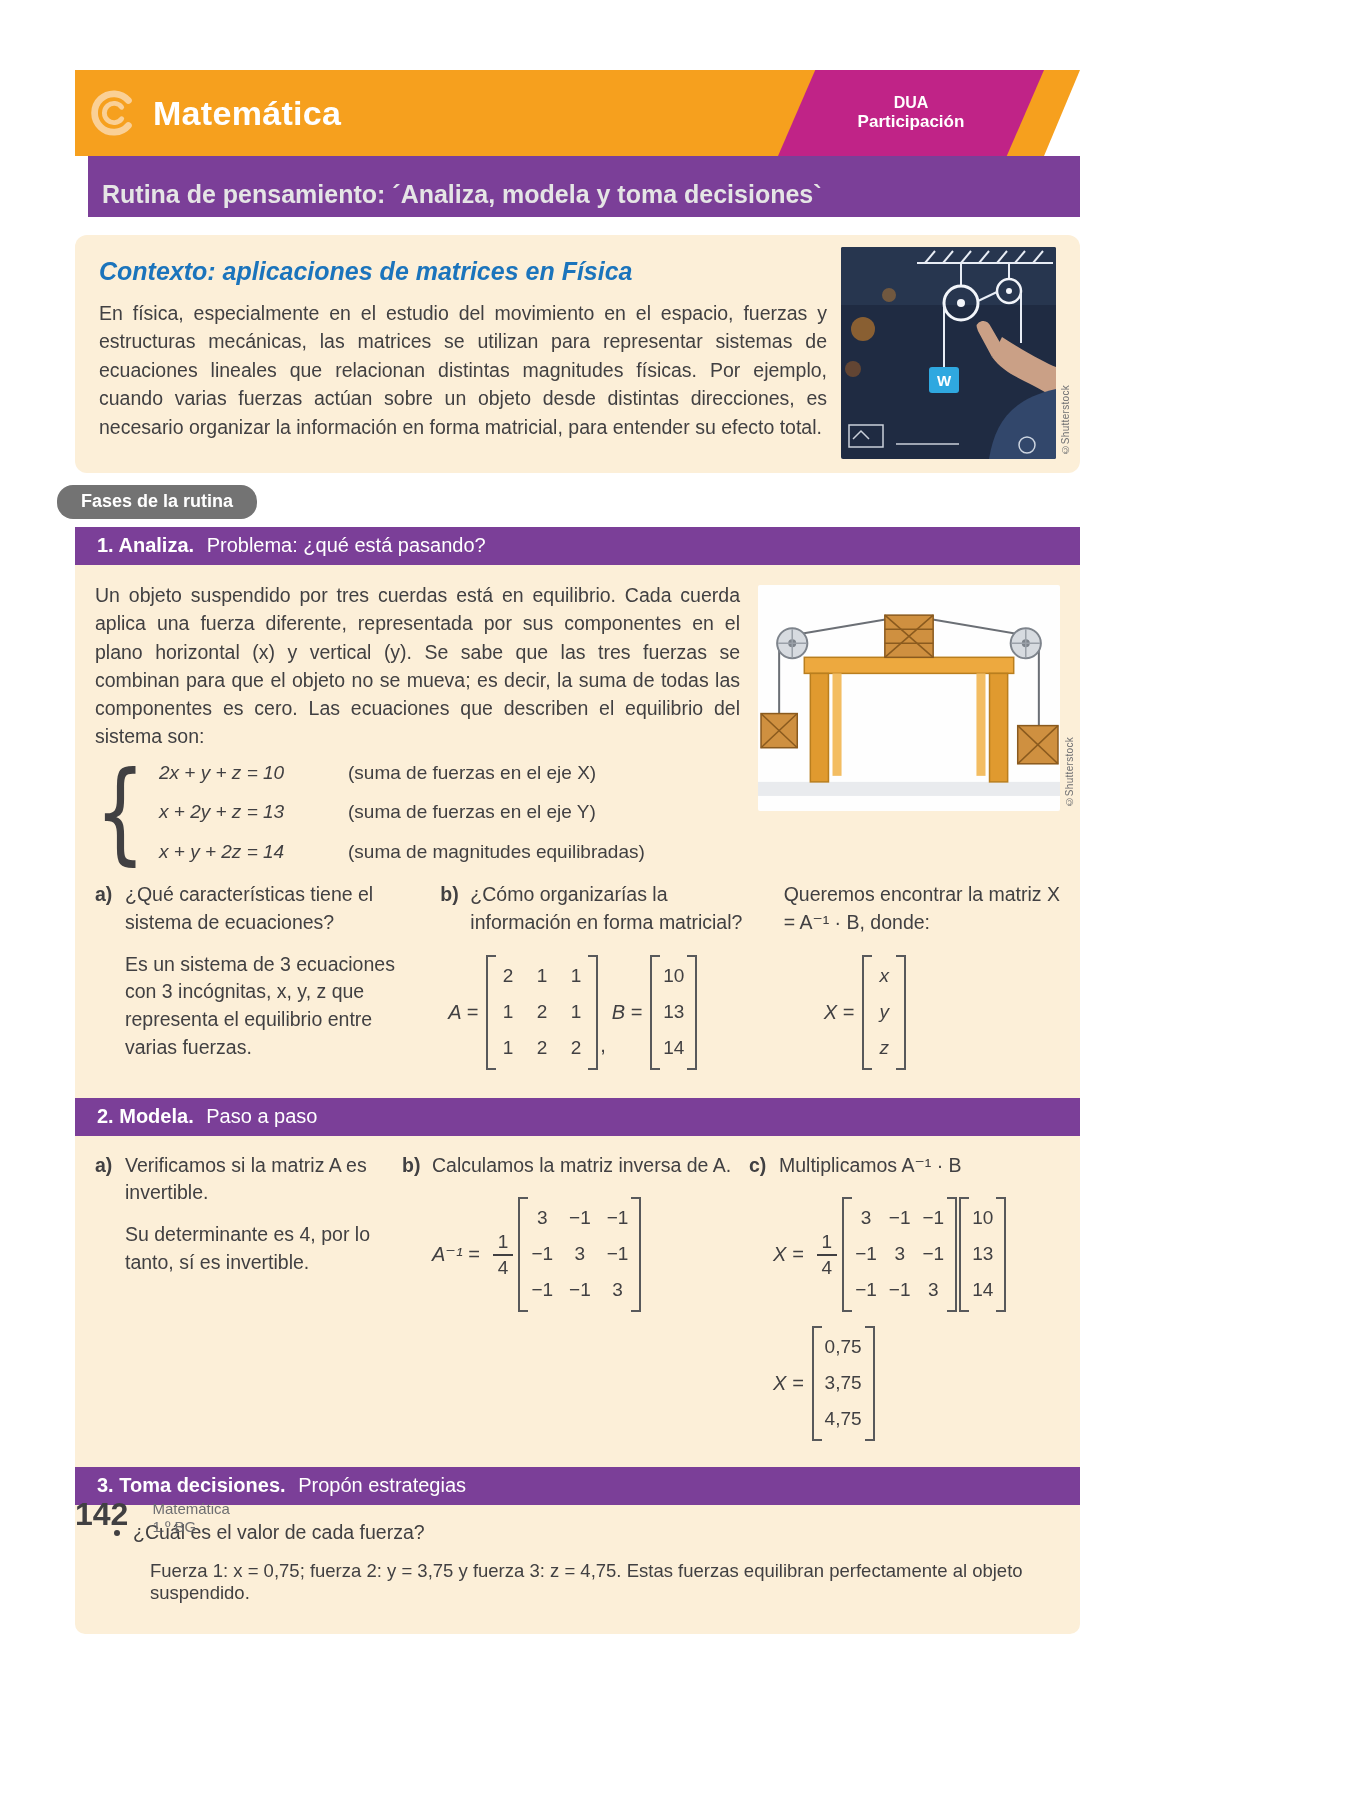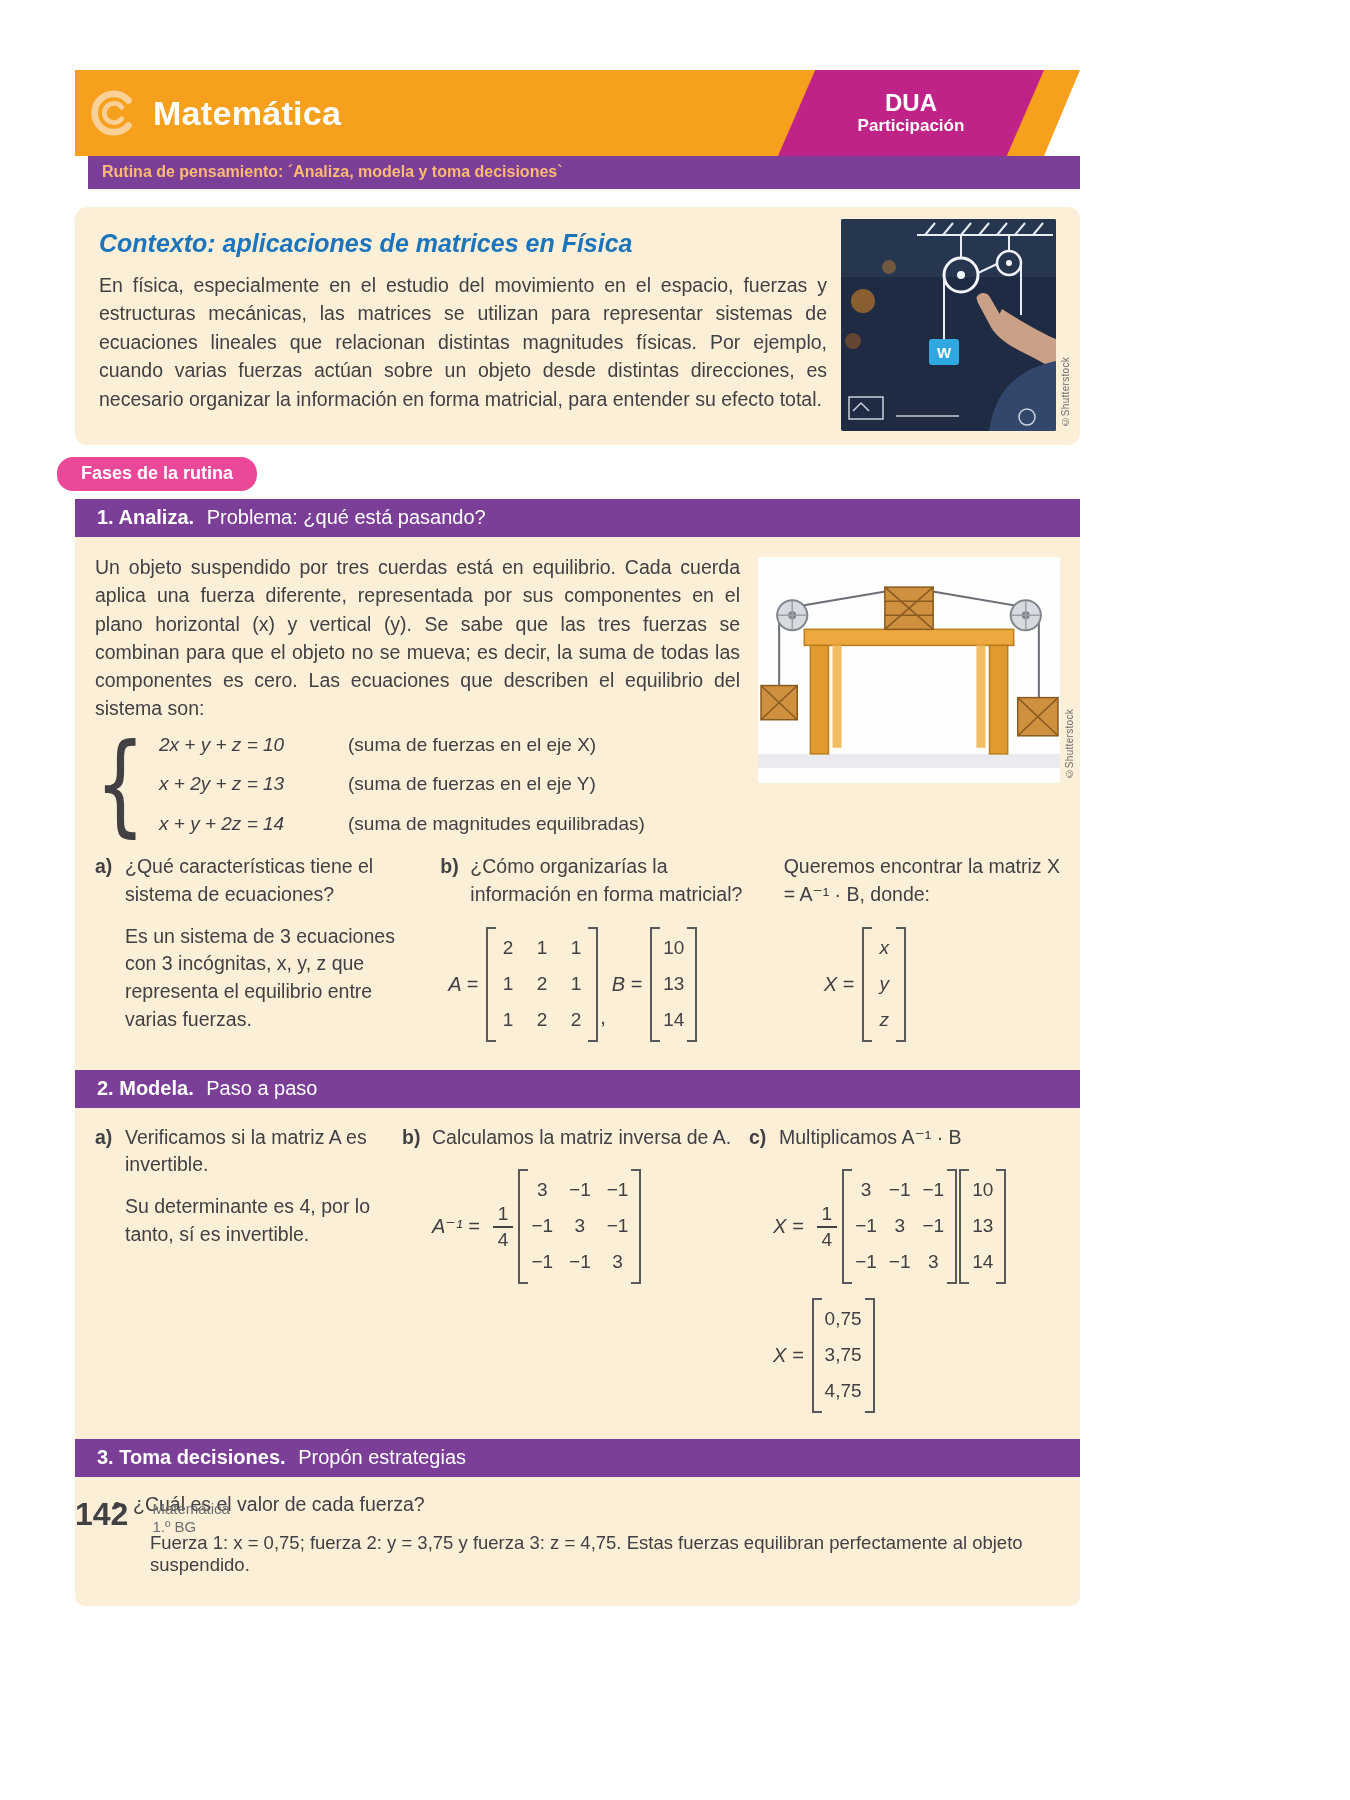--- a/index.html
+++ b/index.html
@@ -16,45 +16,45 @@
     display:flex;align-items:center;padding-left:14px;
     clip-path:polygon(0 0,100% 0,calc(100% - 36px) 100%,0 100%);
   }
   .logo-c{width:50px;height:50px;margin-right:14px;flex:0 0 auto;}
   .subject-title{color:#fff;font-size:34px;font-weight:bold;letter-spacing:.3px;}
   .dua-badge{
     position:absolute;right:36px;top:0;height:86px;width:266px;background:#C02387;
     clip-path:polygon(14% 0,100% 0,86% 100%,0 100%);
     display:flex;flex-direction:column;justify-content:center;align-items:center;color:#fff;
   }
-  .dua-title{font-size:24px;font-weight:bold;line-height:1.1;}
+  .dua-title{font-size:16px;font-weight:bold;line-height:1.1;}
   .dua-sub{font-size:17px;font-weight:bold;}
   .routine-bar{
-    margin-left:13px;width:992px;box-sizing:border-box;background:#7B3F98;color:#fdba74;
-    font-weight:bold;font-size:16px;padding:7px 10px 8px 14px;
+    margin-left:13px;width:992px;box-sizing:border-box;background:#7B3F98;color:#e5e5e5;
+    font-weight:bold;font-size:25px;padding:24px 10px 8px 14px;
   }
 
   
   .context-box{
     margin-top:18px;background:#FCEFD8;border-radius:12px;
     padding:22px 24px 24px 24px;position:relative;min-height:192px;
   }
   .context-title{color:#1B74BC;font-size:25px;font-weight:bold;margin:0 0 13px 0;font-style:italic;}
   .context-body{font-size:19.5px;line-height:1.46;text-align:justify;width:728px;margin:0;}
   .figure-wrap{position:absolute;}
   .context-figure{right:24px;top:12px;width:215px;height:212px;}
   .figure-wrap svg{display:block;width:100%;height:100%;border-radius:2px;}
   .credit{
     position:absolute;right:-15px;bottom:4px;font-size:10px;color:#6d6e71;
     writing-mode:vertical-rl;transform:rotate(180deg);letter-spacing:.3px;
   }
 
   
   .fases-badge{
-    display:inline-block;margin:12px 0 8px -18px;background:#ec4899;color:#fff;
+    display:inline-block;margin:12px 0 8px -18px;background:#737373;color:#fff;
     font-weight:bold;font-size:18px;padding:6px 24px 7px 24px;border-radius:16px;
   }
 
   
   .main-box{background:#FCEFD8;border-radius:0 0 10px 10px;padding-bottom:30px;}
   .section-bar{background:#7B3F98;color:#fff;font-size:20px;padding:7px 10px 8px 22px;}
   .section-bar .bold{font-weight:bold;}
   .section-bar .rest{margin-left:7px;}
 
   

